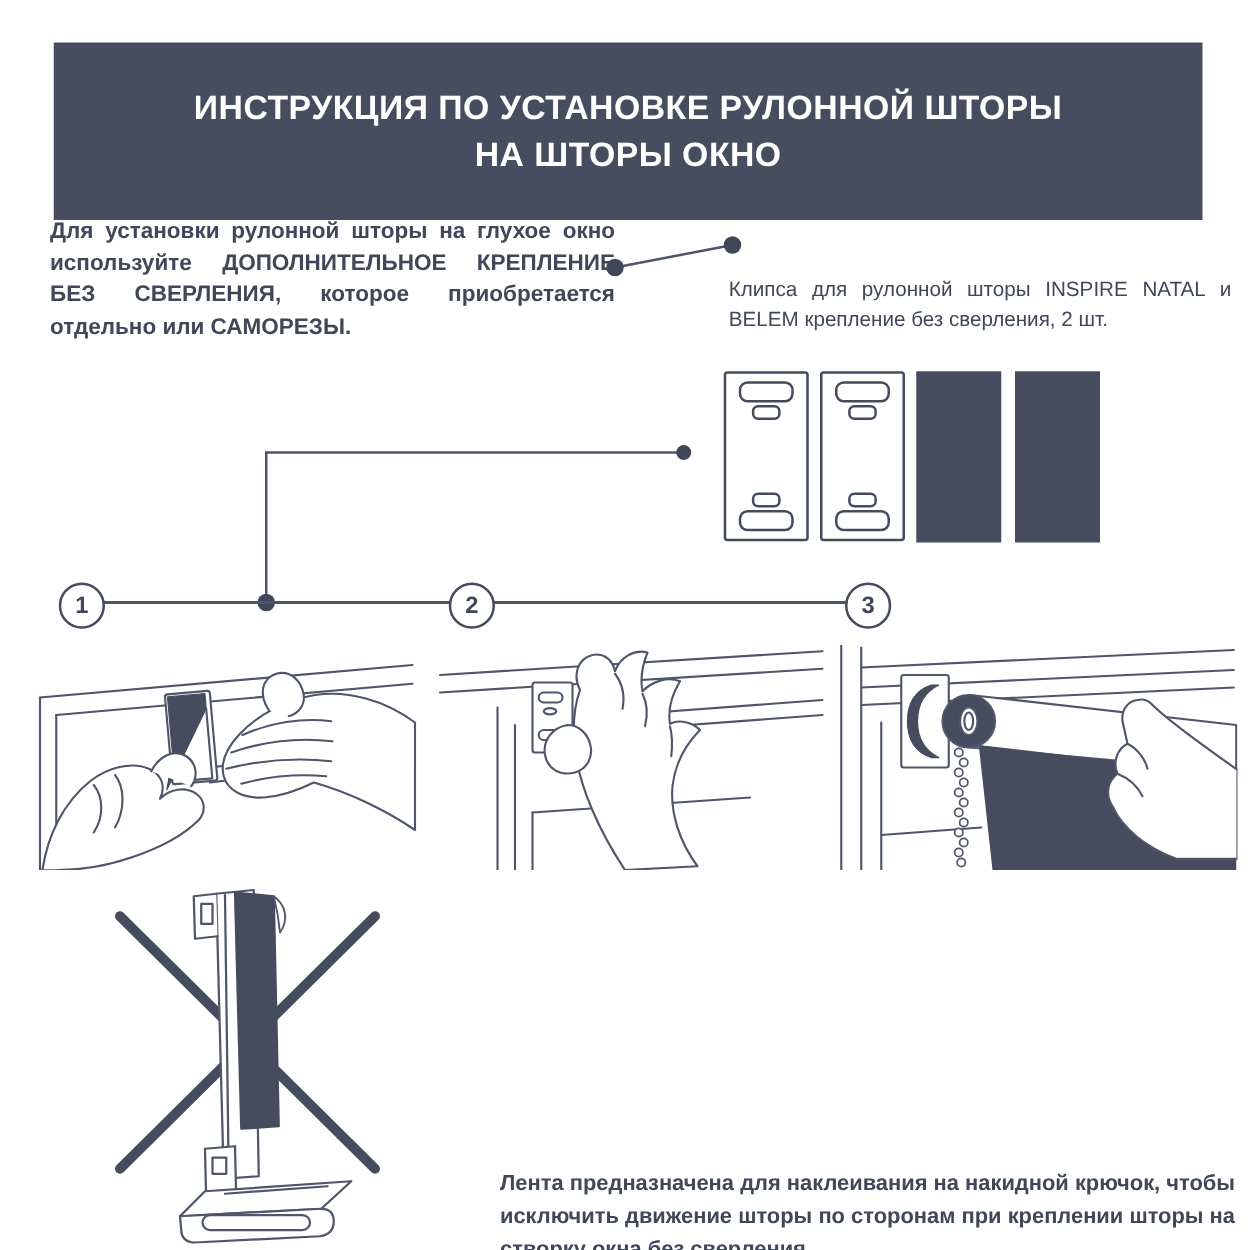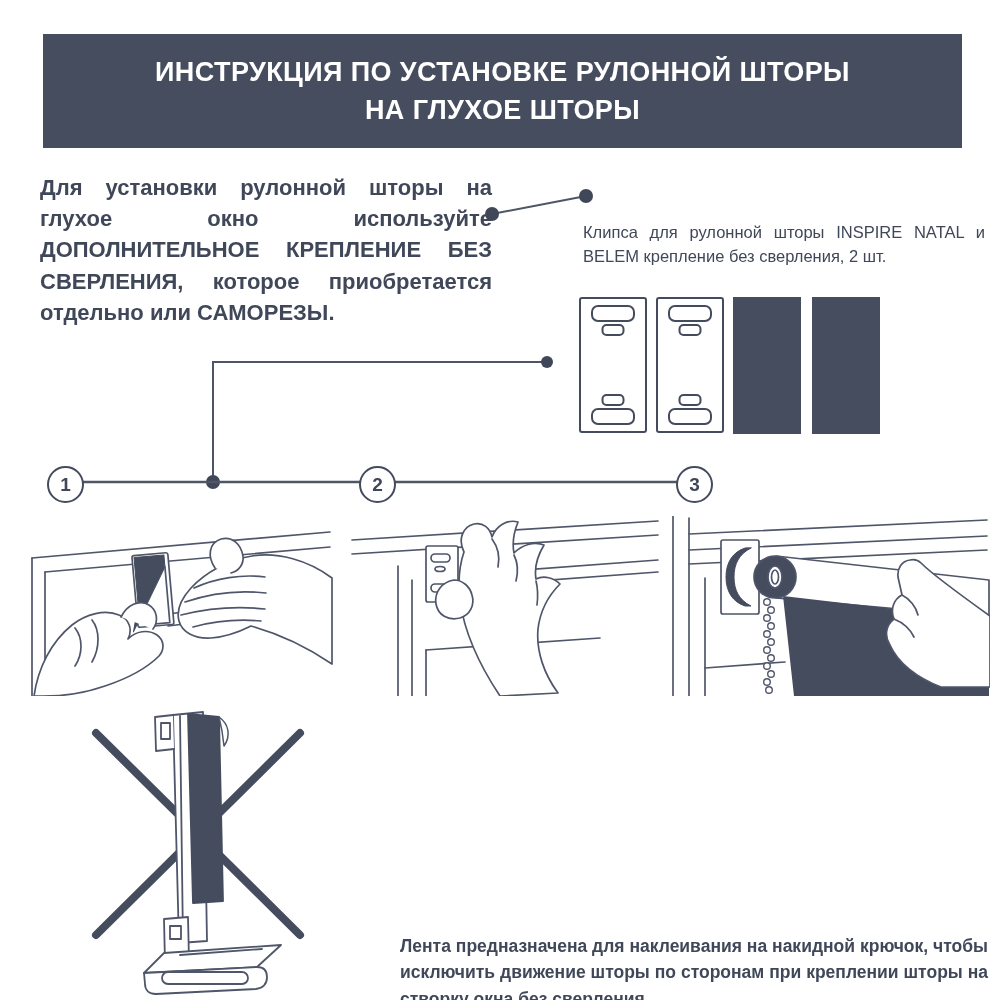--- a/index.html
+++ b/index.html
@@ -1,24 +1,24 @@
 <!DOCTYPE html>
 <html><head>
 <meta charset="utf-8">
 <style>
   html,body{margin:0;padding:0;background:#fff;}
   #page{position:relative;width:1000px;height:1000px;background:#fff;overflow:hidden;
         font-family:"Liberation Sans","DejaVu Sans",sans-serif;color:#3f4759;}
   .abs{position:absolute;}
   
-  .banner{left:43px;top:34px;width:919px;height:114px;background:#464d5e;color:#fff;
+  .banner{left:43px;top:34px;width:919px;height:142px;background:#464d5e;color:#fff;
           display:flex;flex-direction:column;align-items:center;justify-content:center;
           gap:7px;font-weight:bold;font-size:27px;letter-spacing:.4px;text-align:center;}
   
-  .intro{left:40px;top:172px;width:452px;font-size:22px;line-height:1.42;font-weight:bold;
+  .intro{left:40px;top:172px;width:452px;font-size:18px;line-height:1.42;font-weight:bold;
          text-align:justify;}
   .art{left:610px;top:180px;font-size:25px;font-weight:bold;letter-spacing:.3px;}
   .desc{left:583px;top:221px;width:402px;font-size:16.5px;line-height:1.45;font-weight:normal;
         text-align:justify;}
   .note{left:400px;width:588px;font-size:17.5px;line-height:1.5;font-weight:bold;text-align:justify;}
   .note1{top:786px;}
   .note2{top:892px;margin-top:41px;}
   
   .clip{top:297px;width:64px;height:132px;background:#fff;border:2.5px solid #434b5d;border-radius:3px;}
   .clip .wide{position:absolute;left:50%;transform:translateX(-50%);width:40px;height:13px;
@@ -33,21 +33,21 @@
   svg.layer{left:0;top:0;z-index:1;}
   svg.panel{z-index:2;}
 </style>
 </head>
 <body>
 
 <div id="page">
 
   <div class="abs banner">
     <div>ИНСТРУКЦИЯ ПО УСТАНОВКЕ РУЛОННОЙ ШТОРЫ</div>
-    <div>НА ГЛУХОЕ ШТОРЫ</div>
+    <div>НА ШТОРЫ ОКНО</div>
   </div>
 
   <div class="abs intro">Для установки рулонной шторы на глухое окно используйте ДОПОЛНИТЕЛЬНОЕ КРЕПЛЕНИЕ БЕЗ СВЕРЛЕНИЯ, которое приобретается отдельно или САМОРЕЗЫ.</div>
 
   <div class="abs desc">Клипса для рулонной шторы INSPIRE NATAL и BELEM крепление без сверления, 2 шт.</div>
 
   <svg class="abs layer" width="1000" height="1000" viewBox="0 0 1000 1000">
     <g stroke="#4d5566" fill="#3f4759">
       <line x1="492" y1="214" x2="586" y2="196" stroke-width="2"></line>
       <circle cx="492" cy="214" r="7" stroke="none"></circle>

